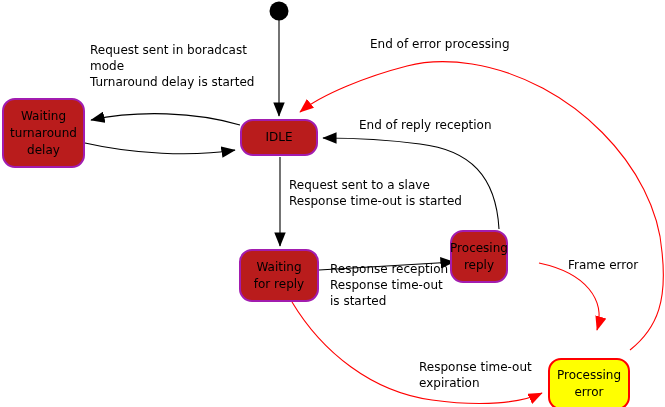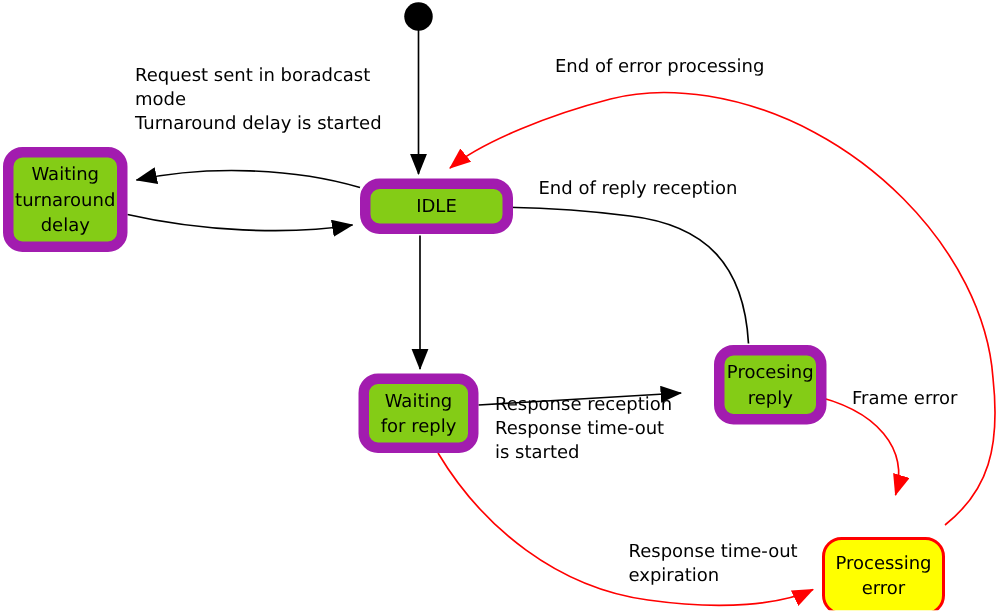--- a/index.html
+++ b/index.html
@@ -20,22 +20,22 @@
   .stage svg{position:absolute;left:0;top:0;z-index:0;}
   .edge{fill:none;stroke:var(--edge);stroke-width:1.1px;}
   .edge.red{stroke:var(--error);}
   .mk-black{fill:var(--edge);}
   .mk-red{fill:var(--error);}
   .initial-dot{fill:var(--edge);}
   .state{
     position:absolute;z-index:2;
     display:flex;align-items:center;justify-content:center;
     text-align:center;
-    background:#84cc16;
-    border:7px solid #a21caf;
+    background:#b91c1c;
+    border:2px solid #a21caf;
     border-radius:13px;
     font-size:12px;line-height:17px;
     white-space:pre-line;
     box-sizing:border-box;
   }
   .state.error{
     background:var(--error-fill);
     border:2.5px solid var(--error);
     margin-top:20px;
   }
@@ -74,50 +74,52 @@
 
     <path class="edge" d="M 499 229 C 496 176, 470 150, 420 144 C 390 140, 352 138, 323 138" marker-end="url(#mb)"></path>
 
     <path class="edge red" d="M 630 350 C 659 327, 667 298, 662 252 C 656 168, 572 80, 472 64 C 446 60, 426 61, 407 66 C 368 76, 322 94, 300 112" marker-end="url(#mr)"></path>
 
     <path class="edge red" d="M 539 263 C 586 273, 606 300, 597 330" marker-end="url(#mr)"></path>
 
     <path class="edge red" d="M 292 302 C 322 352, 372 392, 432 400 C 482 407, 521 403, 542 393" marker-end="url(#mr)"></path>
   </svg>
 
-  <div class="state" style="left:240px;top:119px;width:102px;height:37px;">
+  <div class="state" style="left:240px;top:119px;width:78px;height:37px;">
     <span>IDLE</span>
   </div>
 
   <div class="state" style="left:2px;top:98px;width:83px;height:70px;">
     <span>Waiting
 turnaround
 delay</span>
   </div>
 
   <div class="state" style="left:239px;top:249px;width:80px;height:53px;">
     <span>Waiting
 for reply</span>
   </div>
 
-  <div class="state" style="left:476px;top:230px;width:75px;height:53px;">
+  <div class="state" style="left:450px;top:230px;width:58px;height:53px;">
     <span>Procesing
 reply</span>
   </div>
 
   <div class="state error" style="left:548px;top:338px;width:82px;height:52px;">
     <span>Processing
 error</span>
   </div>
 
   <div class="edge-label" style="left:90px;top:42px;">Request sent in boradcast
 mode
 Turnaround delay is started</div>
 
 
+  <div class="edge-label" style="left:289px;top:177px;">Request sent to a slave
+Response time-out is started</div>
 
   <div class="edge-label" style="left:359px;top:117px;">End of reply reception</div>
 
   <div class="edge-label" style="left:370px;top:36px;">End of error processing</div>
 
   <div class="edge-label" style="left:330px;top:261px;">Response reception
 Response time-out
 is started</div>
 
   <div class="edge-label" style="left:568px;top:257px;">Frame error</div>

